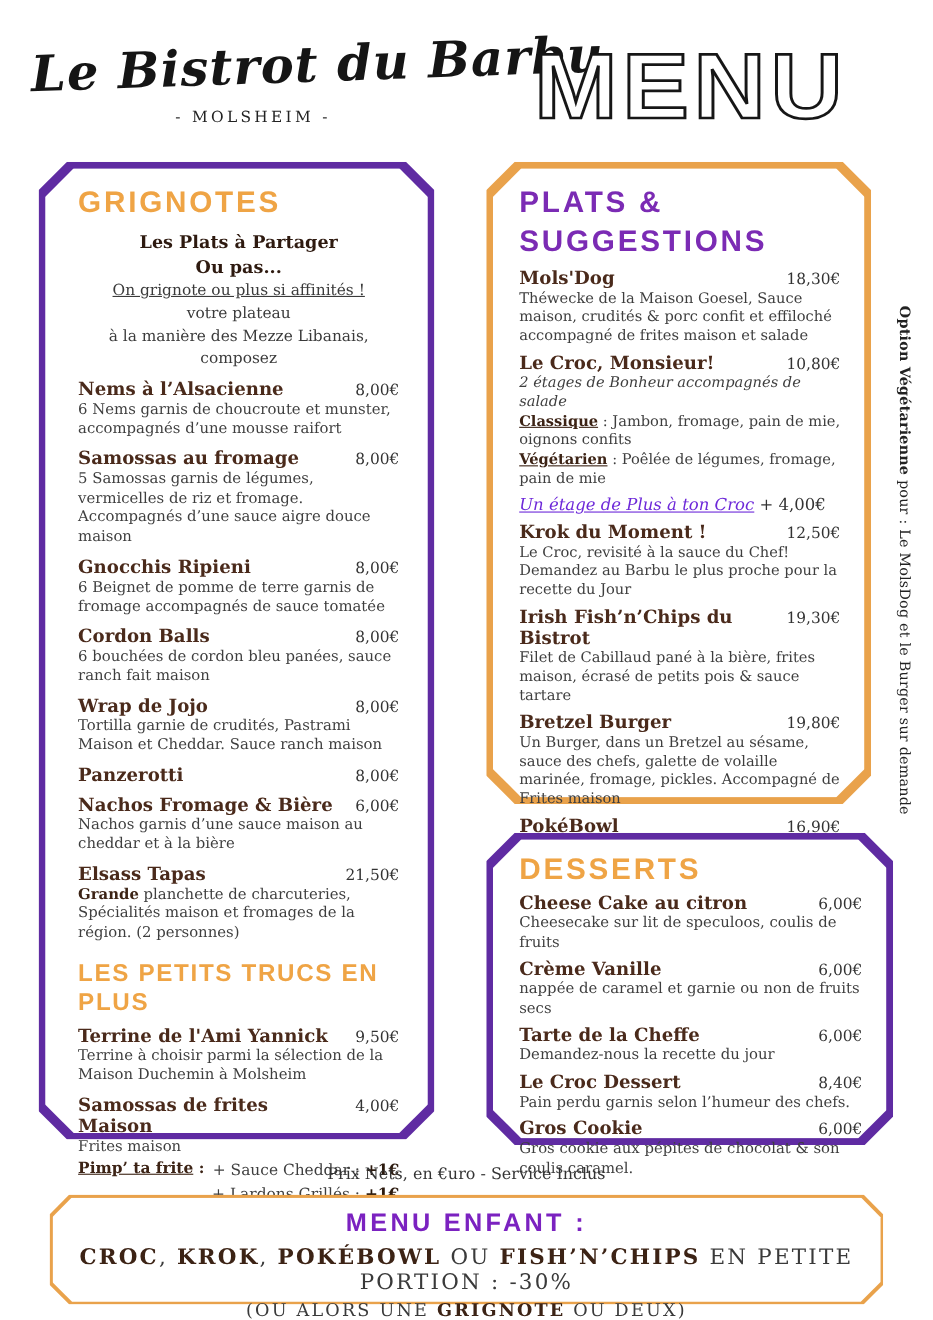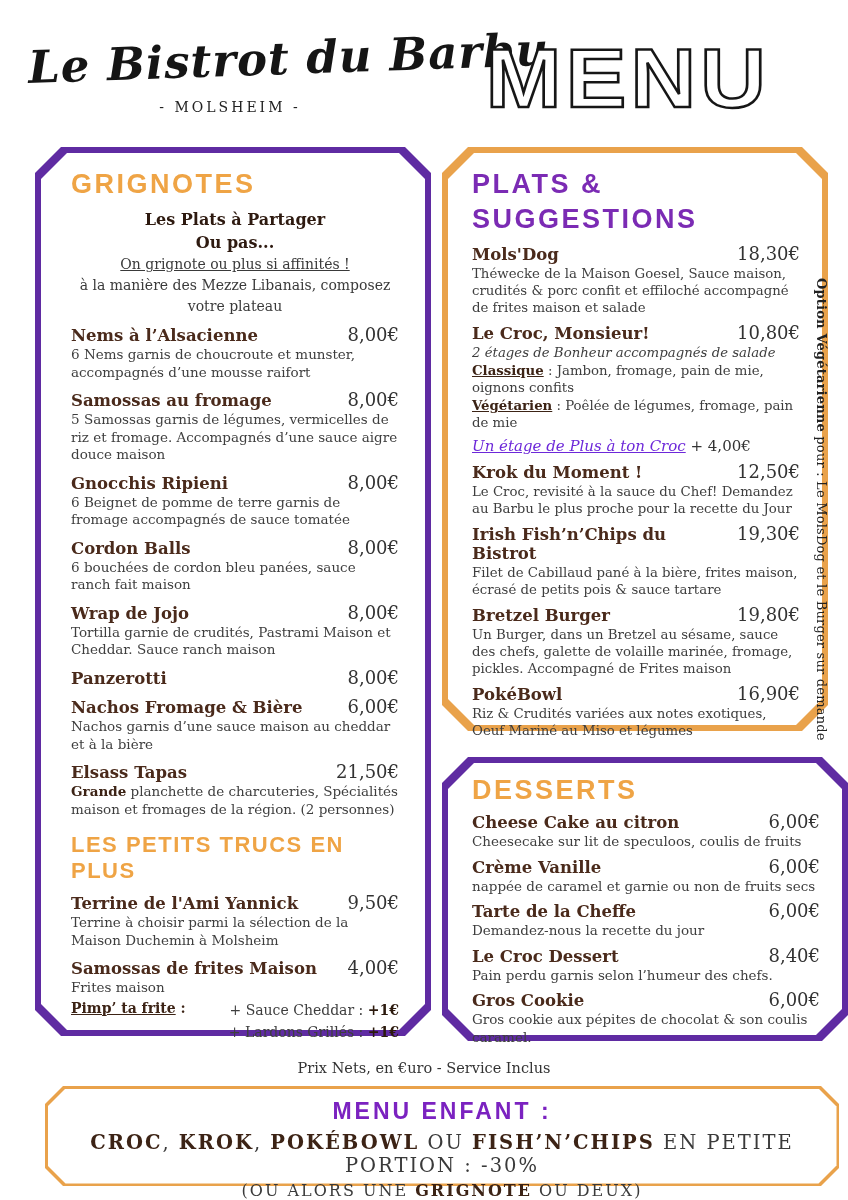--- a/index.html
+++ b/index.html
@@ -10,21 +10,21 @@
   .logo{position:absolute;left:28px;top:34px;width:404px;text-align:center;color:#151515;}
   .logo-script{font-family:"DejaVu Serif",serif;font-style:italic;font-weight:bold;
                font-size:45px;letter-spacing:1px;transform:rotate(-2deg);white-space:nowrap;}
   .logo-sub{font-size:14px;letter-spacing:3px;margin-top:12px;color:#222;}
   .menu-outline{position:absolute;left:440px;top:30px;width:376px;text-align:center;
                 font-family:"Liberation Sans",sans-serif;font-weight:900;font-size:84px;
                 letter-spacing:4px;color:#fff;-webkit-text-stroke:2.5px #161616;
                 transform:scaleX(1.08);transform-origin:center;}
 
   
-  .box{position:absolute;padding-left:36px;}
+  .box{position:absolute;}
   .cut26{clip-path:polygon(26px 0,calc(100% - 26px) 0,100% 26px,100% calc(100% - 26px),
          calc(100% - 26px) 100%,26px 100%,0 calc(100% - 26px),0 26px);}
   .cut18{clip-path:polygon(18px 0,calc(100% - 18px) 0,100% 18px,100% calc(100% - 18px),
          calc(100% - 18px) 100%,18px 100%,0 calc(100% - 18px),0 18px);}
   .bframe{position:absolute;inset:0;}
   .bframe.purple{background:#5f2ba2;}
   .bframe.orange{background:#e9a24b;}
   .binner{position:absolute;background:#fff;}
   .binner.th{inset:6px;}
   .binner.tn{inset:2.5px;}
@@ -33,21 +33,21 @@
   
   .h-sans{font-family:"Liberation Sans",sans-serif;font-weight:700;}
   .h-orange{color:#efa445;letter-spacing:2.5px;font-size:27px;}
   .h-orange.small{font-size:22px;letter-spacing:1.5px;}
   .h-purple{color:#7b2bb4;letter-spacing:2.5px;font-size:27px;line-height:1.3;}
 
   
   .item{margin-top:8px;}
   .item-head{display:flex;justify-content:space-between;align-items:baseline;}
   .item-name{font-weight:bold;font-size:16.5px;color:#4a2a1b;}
-  .item-price{font-size:18px;color:#333;white-space:nowrap;padding-left:8px;}
+  .item-price{font-size:14px;color:#333;white-space:nowrap;padding-left:8px;}
   .item-desc{font-size:13.5px;line-height:1.3;color:#3e3e3e;margin-top:1px;}
   .bold-brown{font-weight:bold;color:#3c2315;text-align:center;}
   .lbl-underline{font-weight:bold;color:#3c2315;text-decoration:underline;}
   .it{font-style:italic;}
 
   
   .grig-content{padding:16px 26px 0 30px;}
   .intro{text-align:center;margin-top:8px;font-size:15px;line-height:1.25;}
   .intro .b{font-weight:bold;font-size:16px;color:#2e1a10;line-height:1.45;}
   .intro .u{text-decoration:underline;font-size:14px;color:#3a3a3a;line-height:1.5;}
@@ -96,22 +96,22 @@
 
   <div class="box" style="left:35px;top:147px;width:360px;height:889px;">
     <div class="bframe purple cut26"></div>
     <div class="binner th cut26"></div>
     <div class="bcontent grig-content">
       <div class="h-sans h-orange">GRIGNOTES</div>
       <div class="intro">
         <div class="b">Les Plats à Partager</div>
         <div class="b">Ou pas...</div>
         <div class="u">On grignote ou plus si affinités !</div>
+        <div class="r">votre plateau</div>
         <div class="r">à la manière des Mezze Libanais, composez</div>
-        <div class="r">votre plateau</div>
       </div>
 
       <div class="item">
         <div class="item-head">
             <span class="item-name">Nems à l’Alsacienne</span>
             <span class="item-price">8,00€</span>
           </div>
         <div class="item-desc">6 Nems garnis de choucroute et munster, accompagnés d’une mousse raifort</div>
       </div>
       <div class="item">

